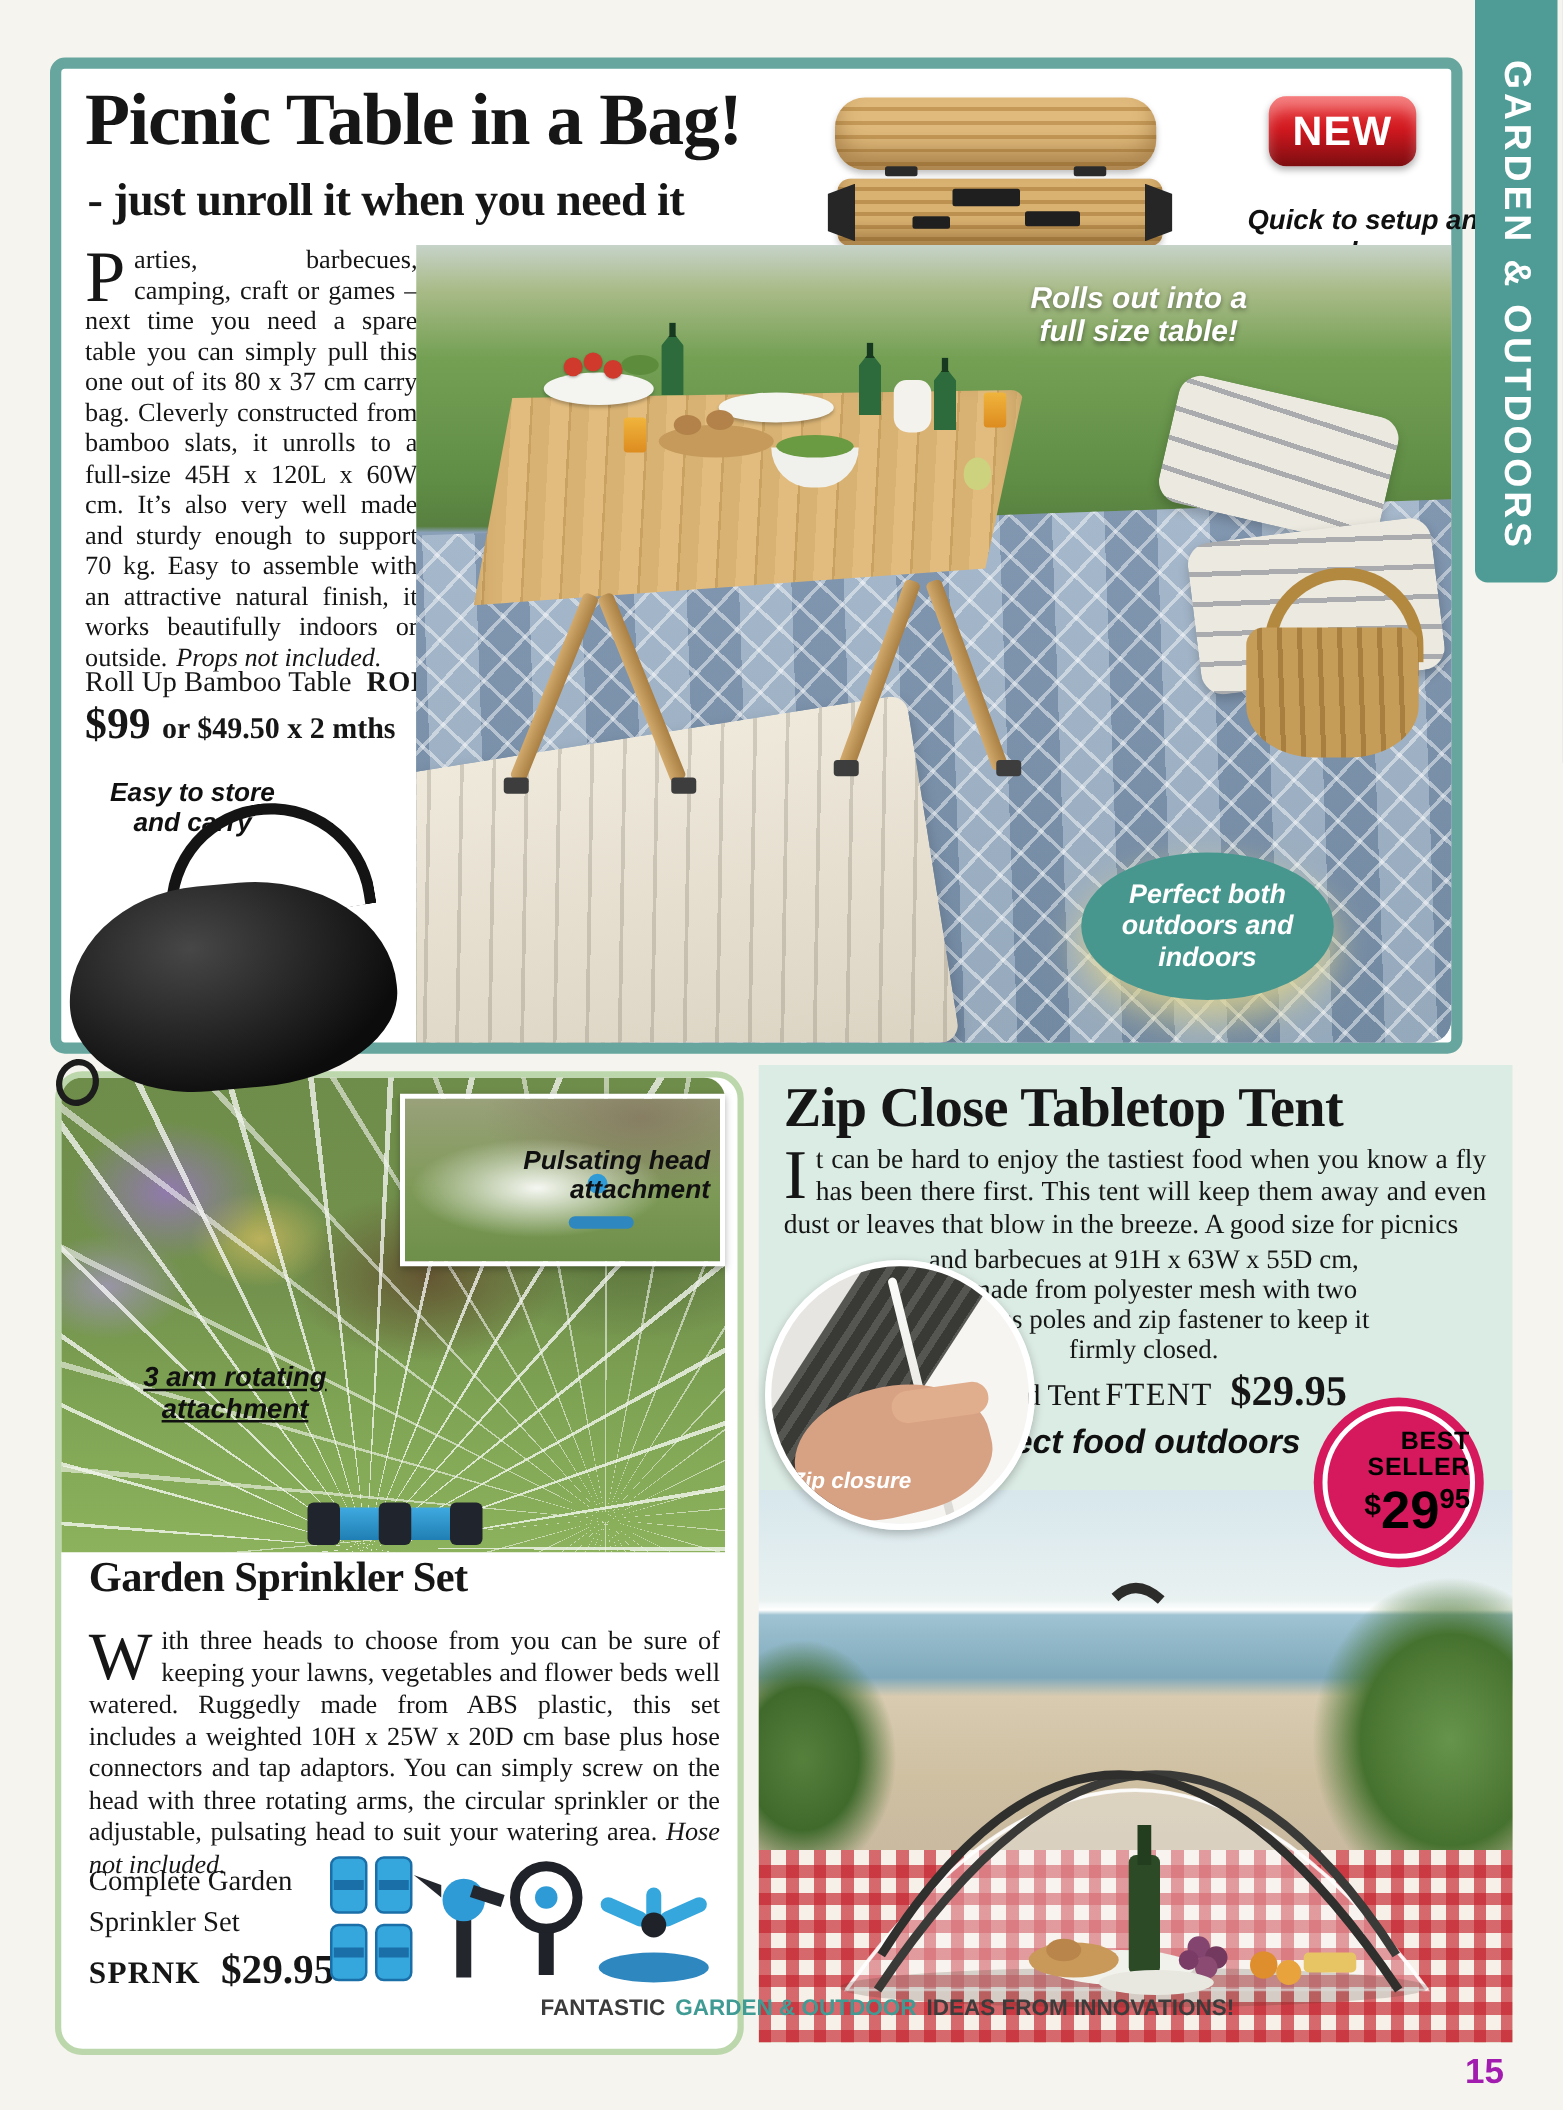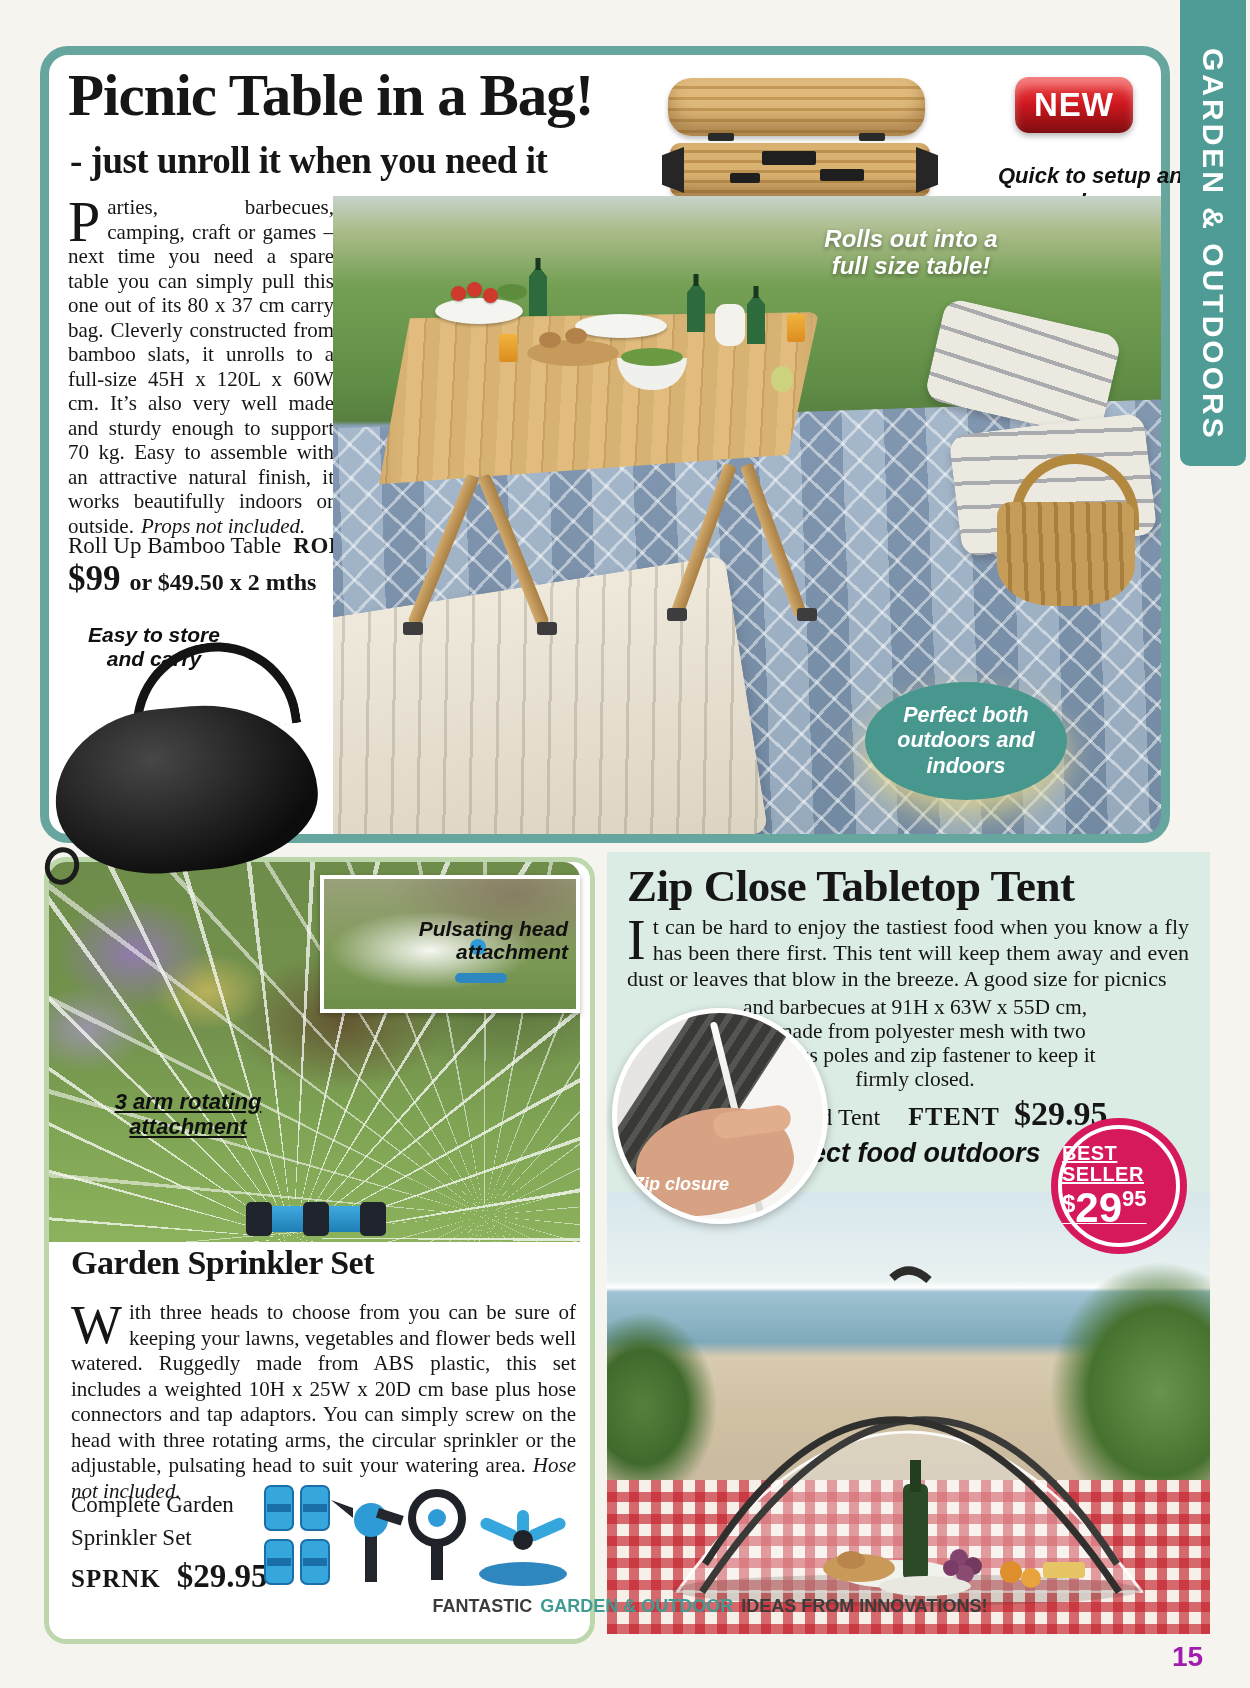--- a/index.html
+++ b/index.html
@@ -4,21 +4,21 @@
 <style>
   html,body{margin:0;padding:0;background:#e7e5e0;}
   .page{position:relative;width:1250px;height:1688px;margin:0 auto;background:#f6f4ef;
         font-family:"Liberation Serif",serif;color:#161616;overflow:hidden;}
   .abs{position:absolute;}
   .call{font-family:"Liberation Sans",sans-serif;font-weight:700;font-style:italic;color:#101010;}
   .wcall{font-family:"Liberation Sans",sans-serif;font-weight:700;font-style:italic;color:#fff;}
 
   
   .picnic-card{left:40px;top:46px;width:1112px;height:779px;background:#fff;
-               border:9px solid #66a69e;border-radius:28px;}
+               border:9px solid #66a69e;border-radius:12px;}
   .p-title{left:19px;top:6px;font-size:59px;font-weight:700;letter-spacing:-1px;white-space:nowrap;}
   .p-sub{left:21px;top:84px;font-size:37px;font-weight:700;letter-spacing:-.5px;white-space:nowrap;}
   .p-body{left:19px;top:140px;width:266px;font-size:21px;line-height:24.5px;text-align:justify;}
   .dropcap{float:left;font-size:58px;line-height:45px;padding:4px 7px 0 0;}
   .inote{font-style:italic;margin-left:7px;}
   .p-prod{left:19px;top:478px;font-size:23px;white-space:nowrap;}
   .p-code{font-weight:700;margin-left:12px;letter-spacing:.5px;}
   .p-price{left:19px;top:504px;display:flex;align-items:baseline;white-space:nowrap;}
   .p-price .big{font-size:35px;font-weight:700;}
   .p-price .terms{font-size:24px;font-weight:700;margin-left:9px;}
@@ -148,39 +148,39 @@
 
   
   .tent-col{left:607px;top:852px;width:603px;height:782px;}
   .tent-panel{left:0;top:0;width:603px;height:340px;background:#dbece4;}
   .t-title{left:20px;top:8px;font-size:45px;font-weight:700;letter-spacing:-.5px;white-space:nowrap;}
   .t-body{left:20px;top:62px;width:562px;font-size:22px;line-height:26px;text-align:justify;}
   .t-body .dropcap{font-size:56px;line-height:44px;}
   .t-body2{left:122px;top:143px;width:372px;font-size:21.5px;line-height:24px;text-align:center;}
   .t-price{left:176px;top:243px;display:flex;align-items:baseline;white-space:nowrap;}
   .t-price .nm{font-size:24px;}
-  .t-price .code{font-weight:700;font-size:26px;letter-spacing:1px;margin-left:28px;}
+  .t-price .code{font-weight:400;font-size:26px;letter-spacing:1px;margin-left:4px;}
   .t-price .big{font-weight:700;font-size:34px;margin-left:14px;}
   .c-protect{left:150px;top:286px;font-size:27px;}
   .zip-circle{left:5px;top:156px;width:206px;height:206px;border-radius:50%;border:5px solid #fff;
               overflow:hidden;z-index:4;box-shadow:0 3px 8px rgba(0,0,0,.25);
               background:linear-gradient(115deg,#e6e5e1 0 55%,#f6f5f2 55%);}
   .zip-band{position:absolute;left:26px;top:-46px;width:92px;height:270px;transform:rotate(33deg);
             background:repeating-linear-gradient(90deg,rgba(255,255,255,.14) 0 6px,rgba(0,0,0,0) 6px 15px),#393936;}
   .zip-line{position:absolute;left:118px;top:6px;width:7px;height:210px;transform:rotate(-14deg);
             background:linear-gradient(180deg,#fbfbf9,#d9d7d2);border-radius:4px;}
   .zip-hand{position:absolute;left:18px;top:96px;width:158px;height:104px;background:#d7a183;
             border-radius:48% 52% 40% 46%;transform:rotate(-14deg);}
   .zip-finger{position:absolute;left:96px;top:96px;width:78px;height:26px;background:#e0ad8d;border-radius:14px;
               transform:rotate(-8deg);}
   .c-zip{position:absolute;left:16px;bottom:24px;font-size:18px;z-index:2;}
   .bs-badge{left:451px;top:273px;width:114px;height:114px;border-radius:50%;background:#d6195c;
             border:4px solid #fff;box-shadow:0 0 0 7px #d6195c;z-index:5;
-            display:flex;flex-direction:column;align-items:flex-start;justify-content:center;color:#ffffff;
-            font-family:"Liberation Sans",sans-serif;font-weight:700;text-align:center;text-decoration:underline;}
+            display:flex;flex-direction:column;align-items:flex-end;justify-content:center;color:#000000;
+            font-family:"Liberation Sans",sans-serif;font-weight:700;text-align:center;}
   .bs-l{font-size:20px;line-height:1.05;letter-spacing:.5px;}
   .bs-price{margin-top:2px;line-height:1;}
   .bs-sym{font-size:24px;vertical-align:10px;}
   .bs-main{font-size:42px;}
   .bs-sup{font-size:22px;vertical-align:16px;}
 
   .tent-photo{left:0;top:340px;width:603px;height:442px;overflow:hidden;
               background:linear-gradient(180deg,#d7e7ec 0,#e9f1f1 88px,#fff 96px,#9fc3d2 100px,#7fa9bb 150px,#d8cbb0 165px,#cfc0a2 230px,#c9baa0 288px,#c9baa0 100%);}
   .bush{position:absolute;border-radius:50%;}
   .gingham{position:absolute;left:0;right:0;top:288px;bottom:0;

